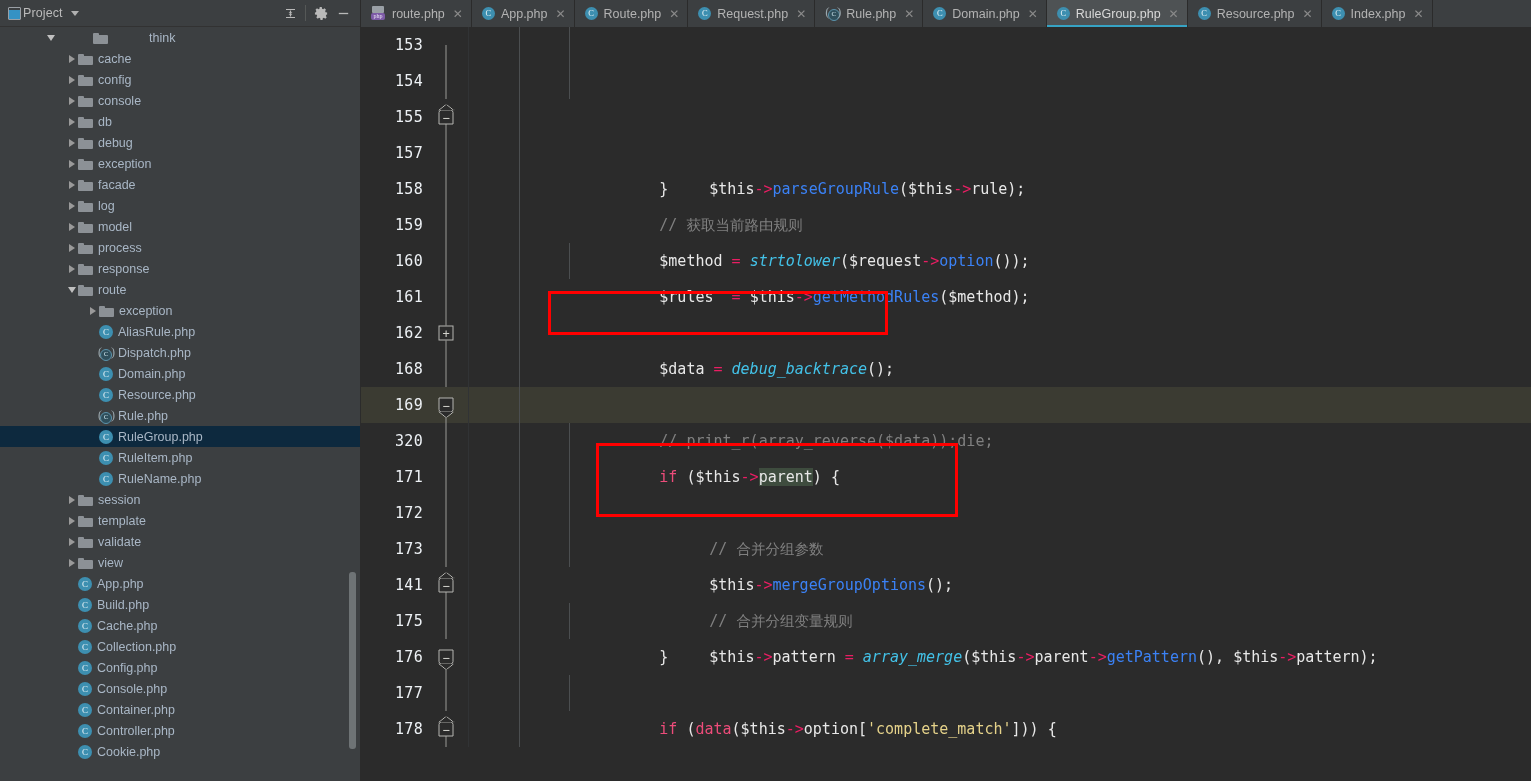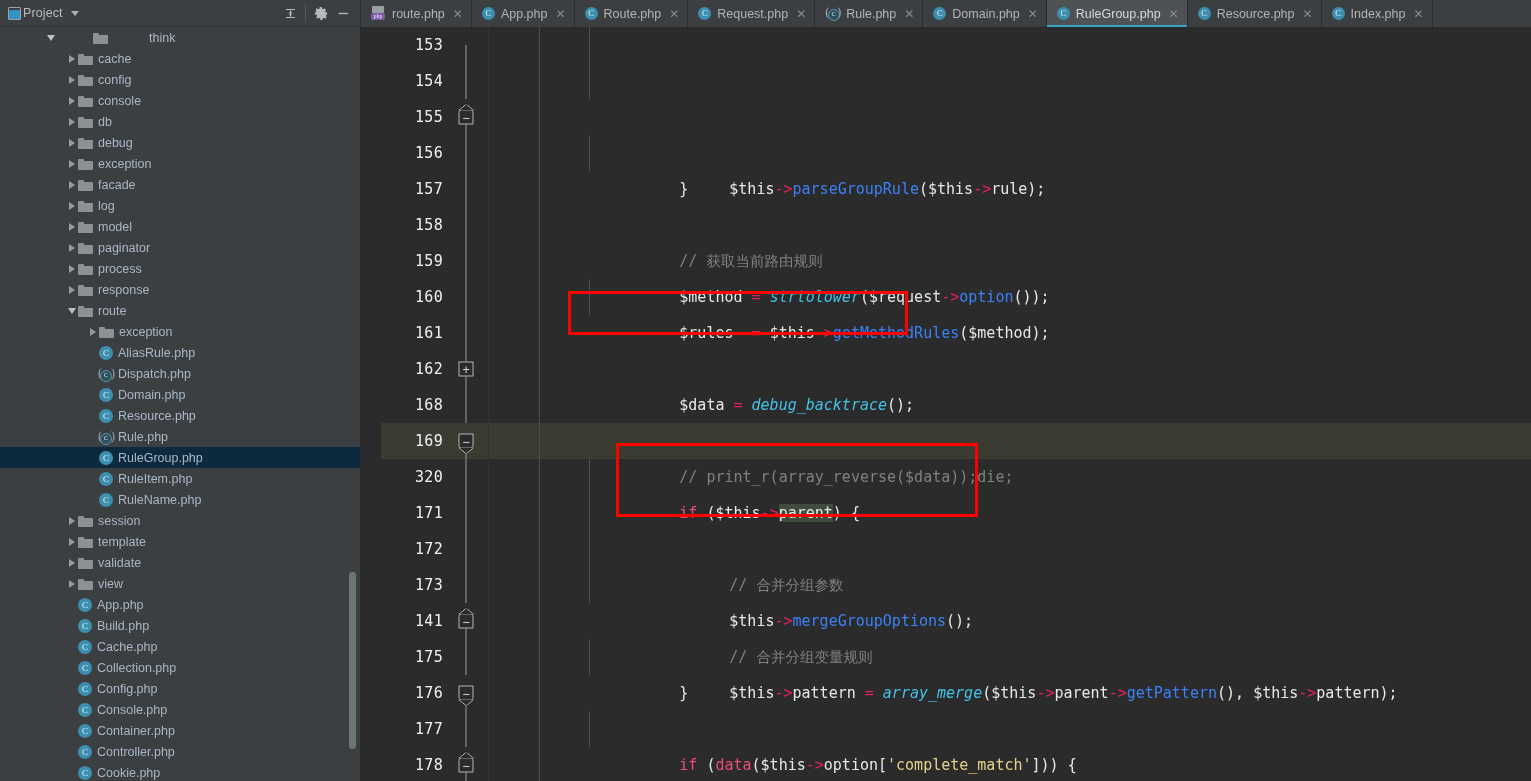--- a/index.html
+++ b/index.html
@@ -142,21 +142,20 @@
   }
   .tab-ico.file .top{position:absolute;left:1px;top:0;width:12px;height:7px;background:#9aa0a6;border-radius:1px;}
   .tab-ico.file .bot{position:absolute;left:0;top:7px;width:14px;height:7px;background:#7d5ba6;border-radius:2px;
      color:#e9e1f5;font-size:6px;line-height:7.5px;text-align:center;}
   .tabbar-filler{flex:1;background:#3c3f41;border-bottom:0;}
 
   .code-wrap{
     position:absolute;top:27px;left:0;right:0;bottom:0;background:#2b2b2b;
     font-family:"DejaVu Sans Mono","Liberation Mono",monospace;
     font-size:15px;
-    margin-left:20px;
   }
   .code-row{
     height:36px;display:flex;align-items:center;position:relative;
   }
   .code-row.caret{background:#3b3b32;}
   .gutter{
     width:108px;flex:0 0 108px;height:36px;display:flex;align-items:center;
     justify-content:flex-start;position:relative;box-sizing:border-box;
   }
   .lineno{
@@ -343,27 +342,20 @@
             <i class="ar-right"></i>
           </span>
         <span class="folder-ico"></span>
         <span class="tlabel folder">model</span>
       </div>
       <div class="trow i1">
         <span class="arrow">
             <i class="ar-right"></i>
           </span>
         <span class="folder-ico"></span>
-        <span class="tlabel folder">paginator</span>
-      </div>
-      <div class="trow i1">
-        <span class="arrow">
-            <i class="ar-right"></i>
-          </span>
-        <span class="folder-ico"></span>
         <span class="tlabel folder">process</span>
       </div>
       <div class="trow i1">
         <span class="arrow">
             <i class="ar-right"></i>
           </span>
         <span class="folder-ico"></span>
         <span class="tlabel folder">response</span>
       </div>
       <div class="trow i1">
@@ -579,33 +571,20 @@
             <span class="fold-box cap-up">−</span>
           </span>
           <i class="gut-border"></i>
         </div>
         <div class="code-text">
           <i class="indent-guide" style="left:50px"></i>
           <span style="padding-left:100px"></span><span class="t-plain">}</span>
         </div>
       </div>
 
-      <div class="code-row">
-        <div class="gutter">
-          <span class="lineno">156</span>
-          <span class="foldcol">
-              <i class="fold-line"></i>
-            </span>
-          <i class="gut-border"></i>
-        </div>
-        <div class="code-text">
-          <i class="indent-guide" style="left:50px"></i>
-          <i class="indent-guide" style="left:100px"></i>
-        </div>
-      </div>
 
       <div class="code-row">
         <div class="gutter">
           <span class="lineno">157</span>
           <span class="foldcol">
               <i class="fold-line"></i>
             </span>
           <i class="gut-border"></i>
         </div>
         <div class="code-text">

